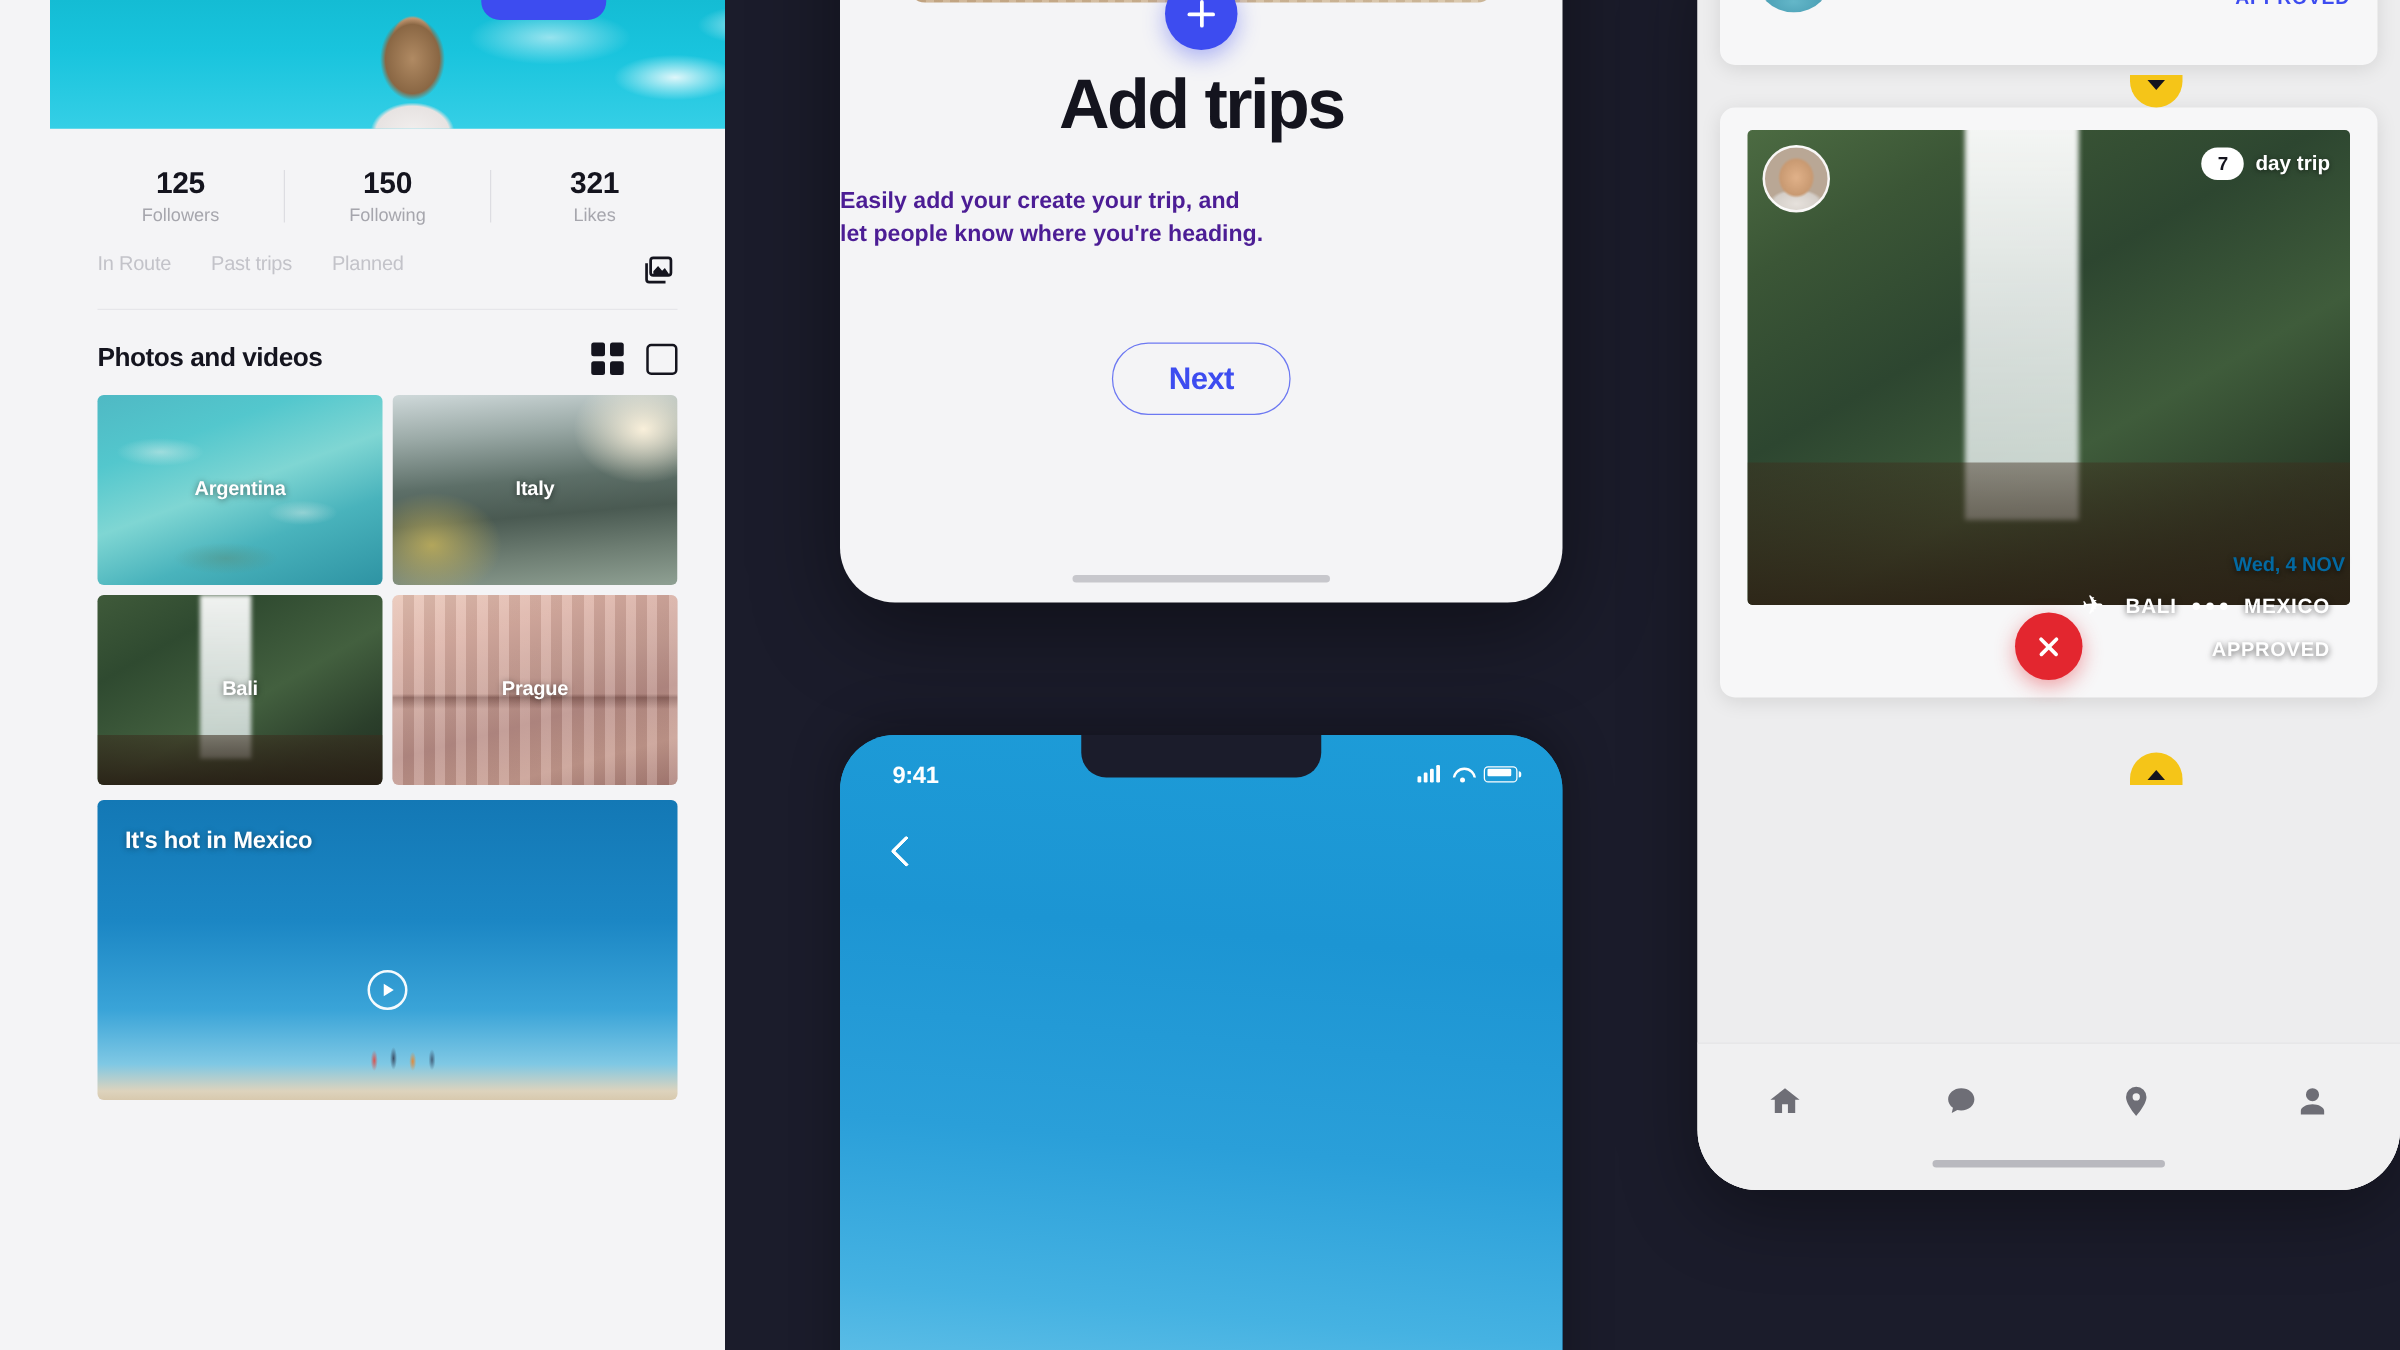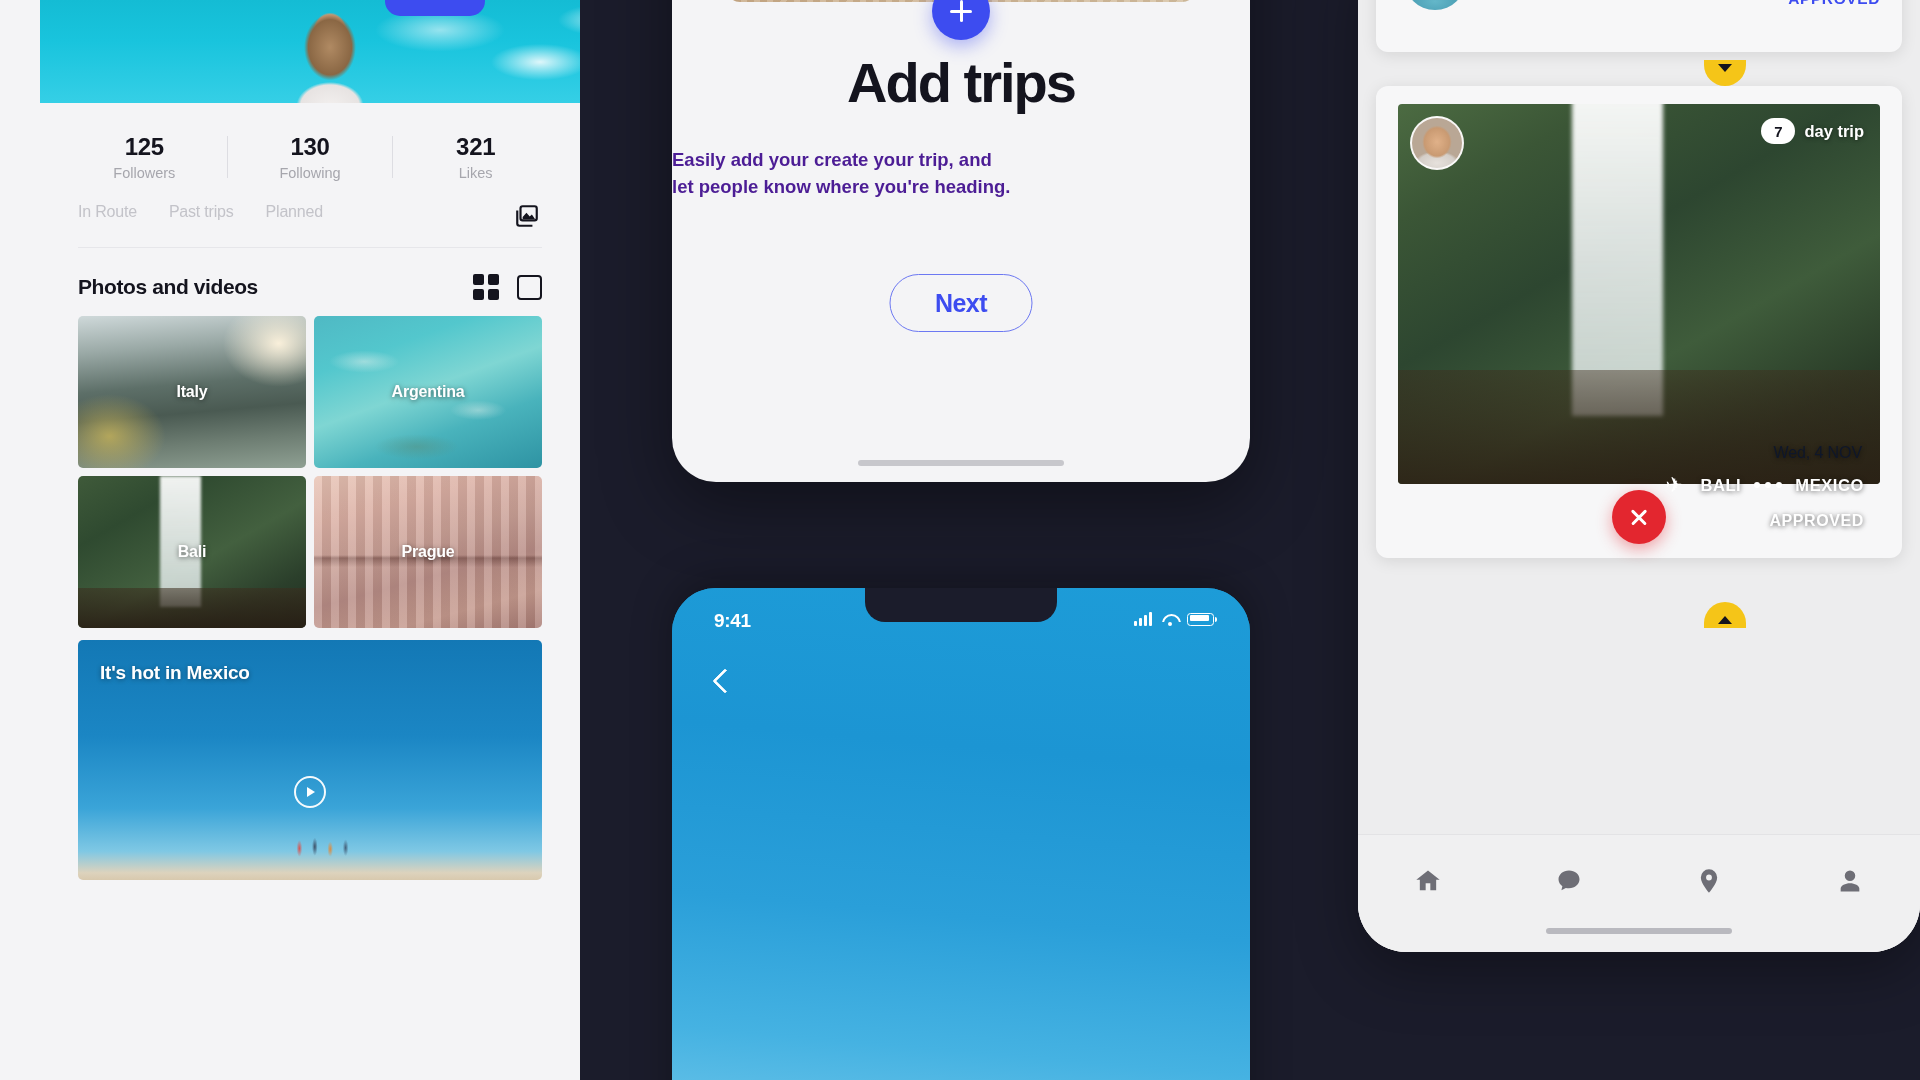--- a/index.html
+++ b/index.html
@@ -333,22 +333,22 @@
     position:absolute; right:38px; top:32px; z-index:4;
     display:flex; align-items:center; gap:9px;
   }
   .day-pill .n{
     width:34px;height:26px;background:#fff;border-radius:13px;color:#14141e;
     font-size:15px;font-weight:bold;display:flex;align-items:center;justify-content:center;
   }
   .day-pill .t{ color:#fff; font-size:16.5px; font-weight:bold; text-shadow:0 1px 4px rgba(0,0,0,.5); }
 
   .card-b-date{
-    position:absolute; right:40px; bottom:96px; z-index:4;
-    color:#0f172a; font-size:16px; font-weight:normal; letter-spacing:-.1px;
+    position:absolute; right:26px; bottom:96px; z-index:4;
+    color:#0369a1; font-size:16px; font-weight:bold; letter-spacing:-.1px;
     text-shadow:0 1px 5px rgba(0,0,0,.6);
   }
   .card-b .route{
     right:38px; bottom:62px; z-index:4;
   }
   .card-b .route .plane{ color:#fff; }
   .card-b .route .city{ color:#fff; text-shadow:0 1px 5px rgba(0,0,0,.6); }
   .card-b .route .dots i{ background:#fff; }
   .status-pending{
     position:absolute; right:38px; bottom:28px; z-index:4;
@@ -393,21 +393,21 @@
       <div class="cover-pillbtn"></div>
     </div>
 
     <div class="stats">
       <div class="stat">
         <div class="num">125</div>
         <div class="lbl">Followers</div>
       </div>
       <div class="stat-div"></div>
       <div class="stat">
-        <div class="num">130</div>
+        <div class="num">150</div>
         <div class="lbl">Following</div>
       </div>
       <div class="stat-div"></div>
       <div class="stat">
         <div class="num">321</div>
         <div class="lbl">Likes</div>
       </div>
     </div>
 
     <div class="tabs">
@@ -431,25 +431,25 @@
           <i></i>
             <i></i>
             <i></i>
             <i></i>
         </div>
         <div class="square-icon"></div>
       </div>
     </div>
 
     <div class="photo-grid">
+      <div class="photo ph-argentina">
+        <span class="cap">Argentina</span>
+      </div>
       <div class="photo ph-italy">
         <span class="cap">Italy</span>
-      </div>
-      <div class="photo ph-argentina">
-        <span class="cap">Argentina</span>
       </div>
       <div class="photo ph-bali">
         <span class="cap">Bali</span>
       </div>
       <div class="photo ph-prague">
         <span class="cap">Prague</span>
       </div>
     </div>
 
     <div class="promo">

